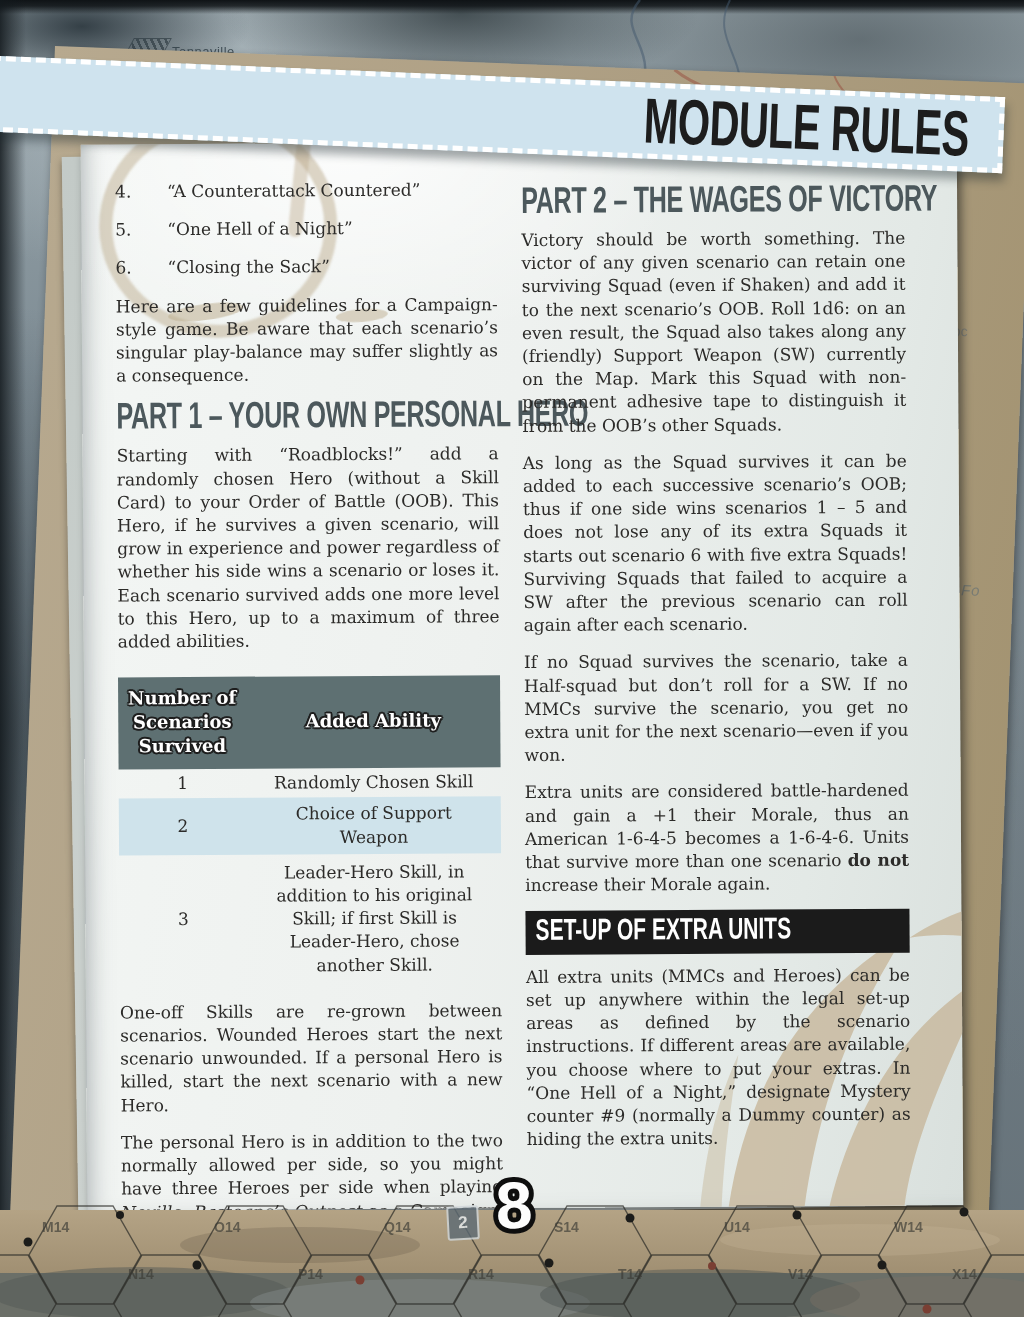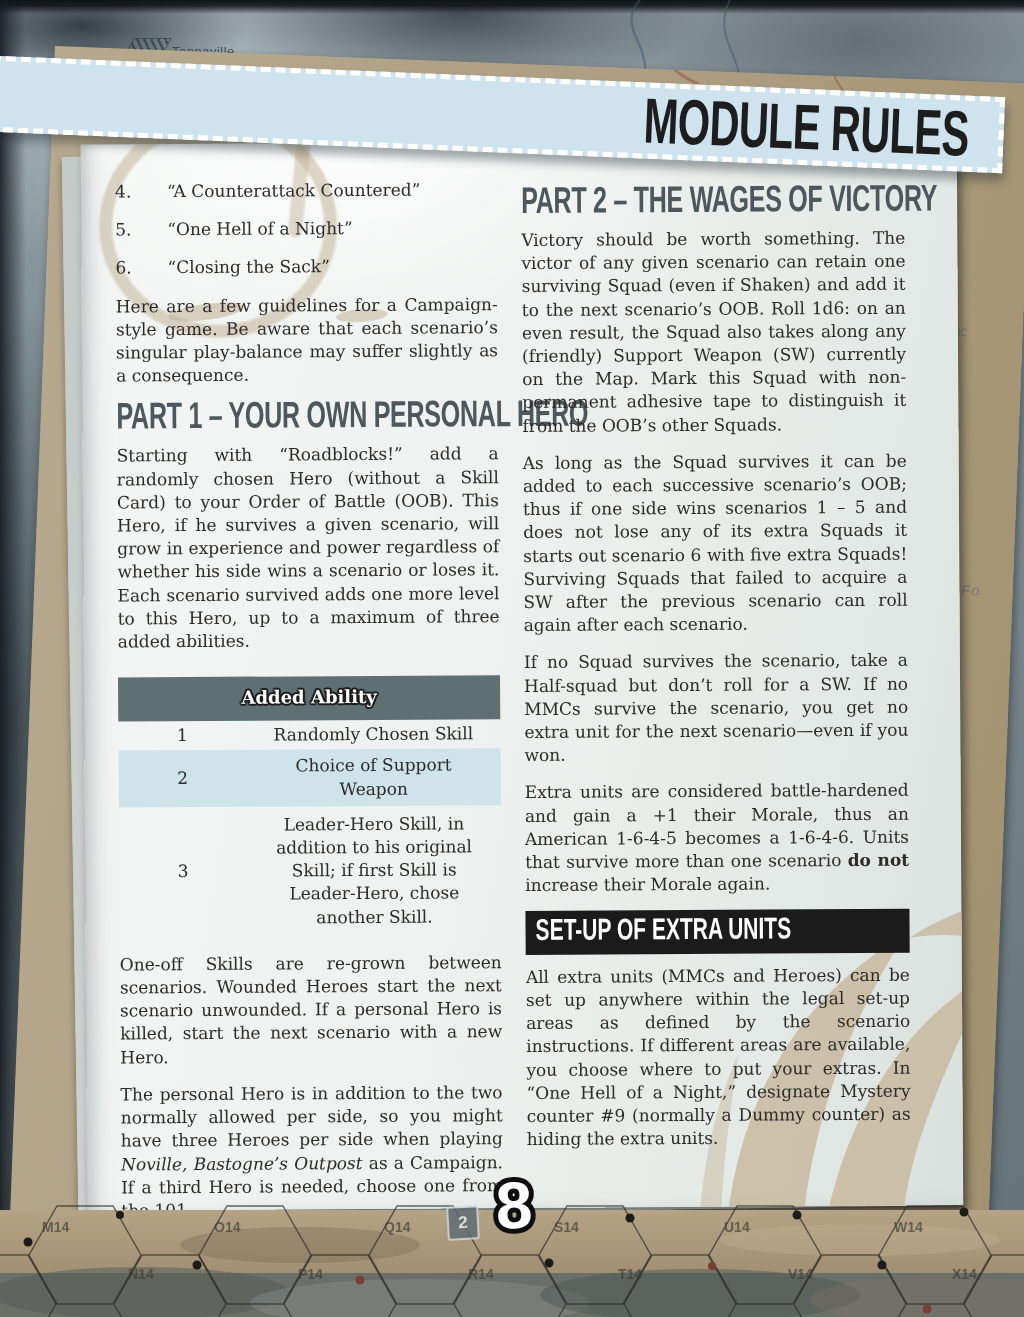--- a/index.html
+++ b/index.html
@@ -187,20 +187,21 @@
         <span>“Closing the Sack”</span>
       </div>
       <p>Here are a few guidelines for a Campaign-style game. Be aware that each scenario’s singular play-balance may suffer slightly as a consequence.</p>
       <div class="h-part">
         <span>PART 1 – YOUR OWN PERSONAL HERO</span>
       </div>
       <p>Starting with “Roadblocks!” add a randomly chosen Hero (without a Skill Card) to your Order of Battle (OOB). This Hero, if he survives a given scenario, will grow in experience and power regardless of whether his side wins a scenario or loses it. Each scenario survived adds one more level to this Hero, up to a maximum of three added abilities.</p>
 
       <div class="tbl">
         <div class="thead">
+          <div class="hc1">Number of Scenarios Survived</div>
           <div class="hc2">Added Ability</div>
         </div>
         <div class="trow r1">
           <div class="c1">1</div>
           <div class="c2"><span>Randomly Chosen Skill</span></div>
         </div>
         <div class="trow r2">
           <div class="c1">2</div>
           <div class="c2"><span>Choice of Support Weapon</span></div>
         </div>

